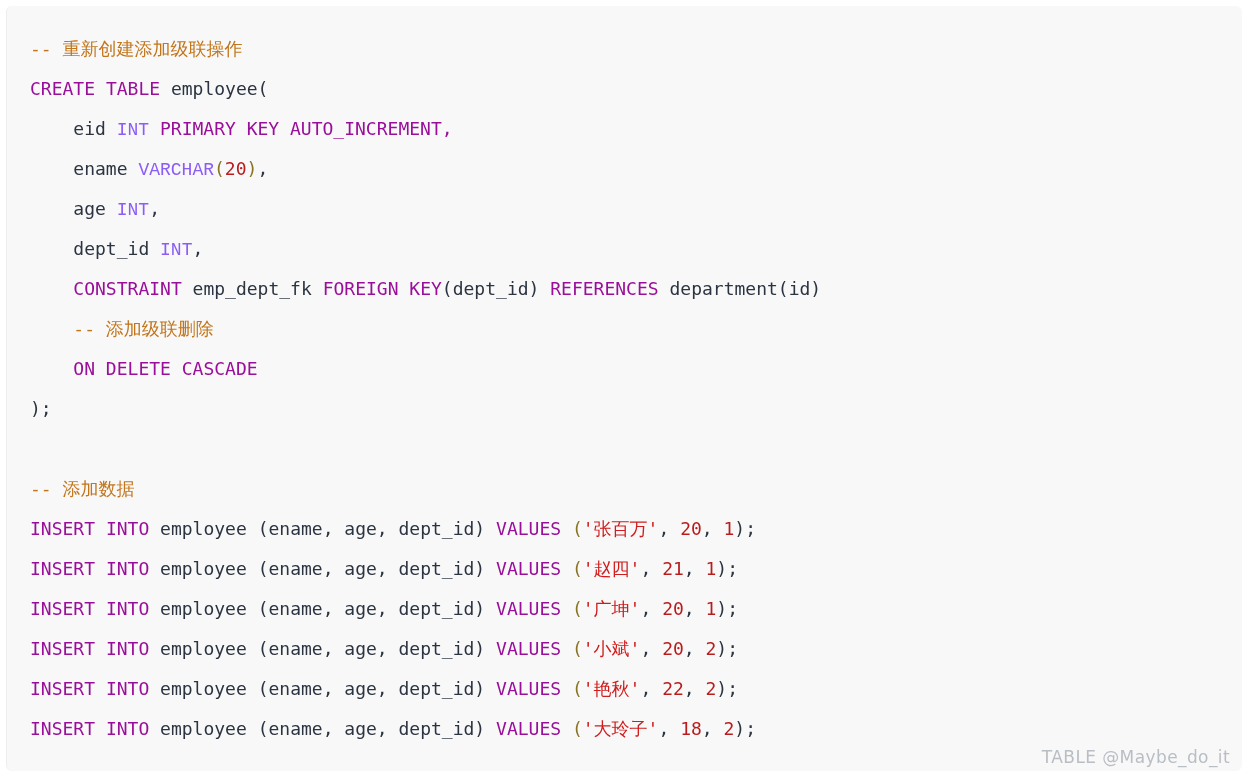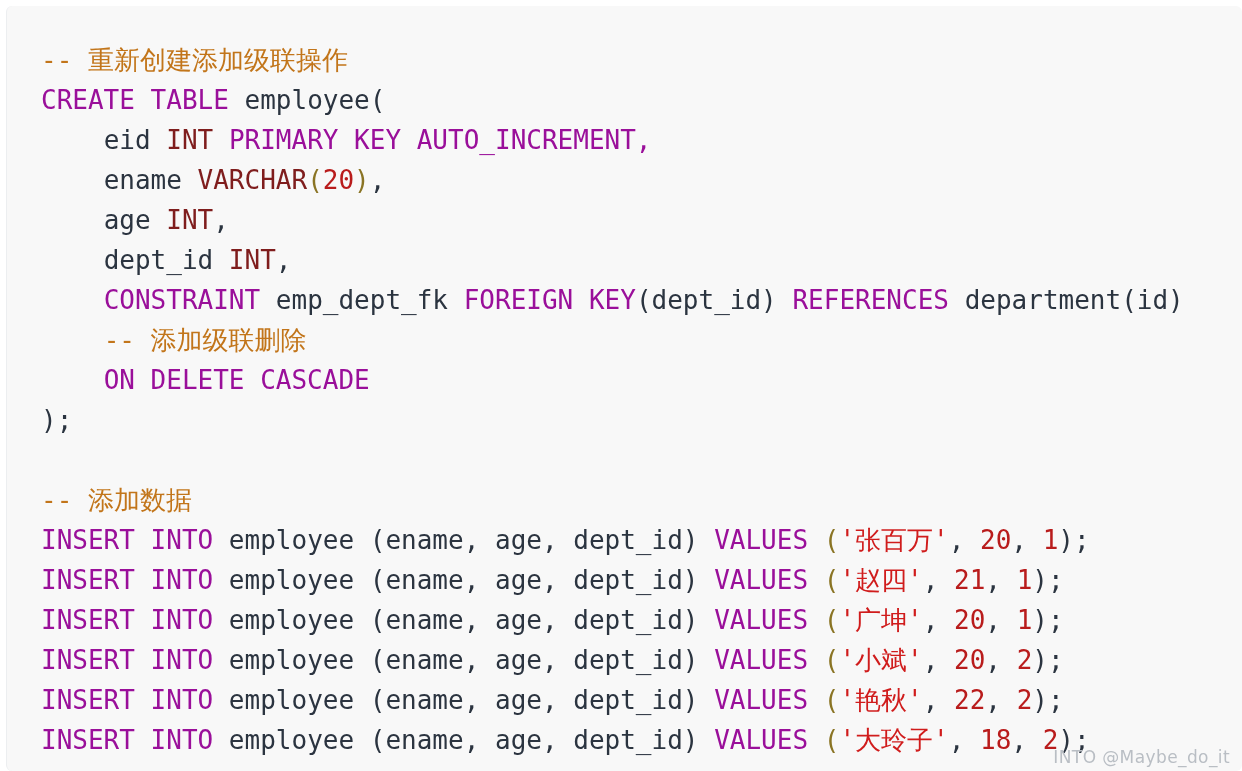--- a/index.html
+++ b/index.html
@@ -20,34 +20,34 @@
     top: 6px;
     width: 1236px;
     height: 765px;
     background: #f8f8f8;
     border-radius: 6px;
     border-left: 1px solid #eceef0;
     box-sizing: border-box;
     overflow: hidden;
   }
   pre.code {
-    margin: 12px;
+    margin: 1px;
     padding: 22px 0 0 22px;
     font-family: "DejaVu Sans Mono", "Liberation Mono", monospace;
-    font-size: 26px;
+    font-size: 18px;
     line-height: 40px;
     white-space: pre;
     color: #2b3440;
     letter-spacing: 0px;
   }
   .ln { display: block; height: 40px; }
   
   .cm  { color: #c2751a; }          
   .kw  { color: #9a0f9a; text-align: right; }          
-  .ty  { color: #7f1d1d; }          
+  .ty  { color: #8b5cf6; font-family: Liberation Mono, monospace; }          
   .id  { color: #2b3440; }          
   .num { color: #b91c1c; }          
   .str { color: #d01c1c; text-align: right; }          
   .pn  { color: #8a7424; }          
   .pd  { color: #2b3440; }          
   #watermark {
     position: absolute;
     right: 12px;
     bottom: 4px;
     font-family: "DejaVu Sans", "Liberation Sans", sans-serif;
@@ -56,14 +56,14 @@
     letter-spacing: 0.4px;
     user-select: none;
   }
 </style>
 </head>
 <body>
 
 <div id="code-block">
   <pre class="code"><span class="ln"><span class="cm">-- 重新创建添加级联操作</span></span><span class="ln"><span class="kw">CREATE</span> <span class="kw">TABLE</span> <span class="id">employee(</span></span><span class="ln">    <span class="id">eid</span> <span class="ty">INT</span> <span class="kw">PRIMARY KEY AUTO_INCREMENT,</span></span><span class="ln">    <span class="id">ename</span> <span class="ty">VARCHAR</span><span class="pn">(</span><span class="num">20</span><span class="pn">)</span><span class="pd">,</span></span><span class="ln">    <span class="id">age</span> <span class="ty">INT</span><span class="pd">,</span></span><span class="ln">    <span class="id">dept_id</span> <span class="ty">INT</span><span class="pd">,</span></span><span class="ln">    <span class="kw">CONSTRAINT</span> <span class="id">emp_dept_fk</span> <span class="kw">FOREIGN</span> <span class="kw">KEY</span><span class="pd">(dept_id)</span> <span class="kw">REFERENCES</span> <span class="id">department(id)</span></span><span class="ln">    <span class="cm">-- 添加级联删除</span></span><span class="ln">    <span class="kw">ON DELETE CASCADE</span></span><span class="ln"><span class="pd">);</span></span><span class="ln"> </span><span class="ln"><span class="cm">-- 添加数据</span></span><span class="ln"><span class="kw">INSERT</span> <span class="kw">INTO</span> <span class="id">employee</span> <span class="pd">(ename, age, dept_id)</span> <span class="kw">VALUES</span> <span class="pn">(</span><span class="str">'张百万'</span><span class="pd">, </span><span class="num">20</span><span class="pd">, </span><span class="num">1</span><span class="pd">);</span></span><span class="ln"><span class="kw">INSERT</span> <span class="kw">INTO</span> <span class="id">employee</span> <span class="pd">(ename, age, dept_id)</span> <span class="kw">VALUES</span> <span class="pn">(</span><span class="str">'赵四'</span><span class="pd">, </span><span class="num">21</span><span class="pd">, </span><span class="num">1</span><span class="pd">);</span></span><span class="ln"><span class="kw">INSERT</span> <span class="kw">INTO</span> <span class="id">employee</span> <span class="pd">(ename, age, dept_id)</span> <span class="kw">VALUES</span> <span class="pn">(</span><span class="str">'广坤'</span><span class="pd">, </span><span class="num">20</span><span class="pd">, </span><span class="num">1</span><span class="pd">);</span></span><span class="ln"><span class="kw">INSERT</span> <span class="kw">INTO</span> <span class="id">employee</span> <span class="pd">(ename, age, dept_id)</span> <span class="kw">VALUES</span> <span class="pn">(</span><span class="str">'小斌'</span><span class="pd">, </span><span class="num">20</span><span class="pd">, </span><span class="num">2</span><span class="pd">);</span></span><span class="ln"><span class="kw">INSERT</span> <span class="kw">INTO</span> <span class="id">employee</span> <span class="pd">(ename, age, dept_id)</span> <span class="kw">VALUES</span> <span class="pn">(</span><span class="str">'艳秋'</span><span class="pd">, </span><span class="num">22</span><span class="pd">, </span><span class="num">2</span><span class="pd">);</span></span><span class="ln"><span class="kw">INSERT</span> <span class="kw">INTO</span> <span class="id">employee</span> <span class="pd">(ename, age, dept_id)</span> <span class="kw">VALUES</span> <span class="pn">(</span><span class="str">'大玲子'</span><span class="pd">, </span><span class="num">18</span><span class="pd">, </span><span class="num">2</span><span class="pd">);</span></span></pre>
 
-  <div id="watermark">INTO @Maybe_do_it</div>
+  <div id="watermark">TABLE @Maybe_do_it</div>
 </div>
 
 </body></html>

